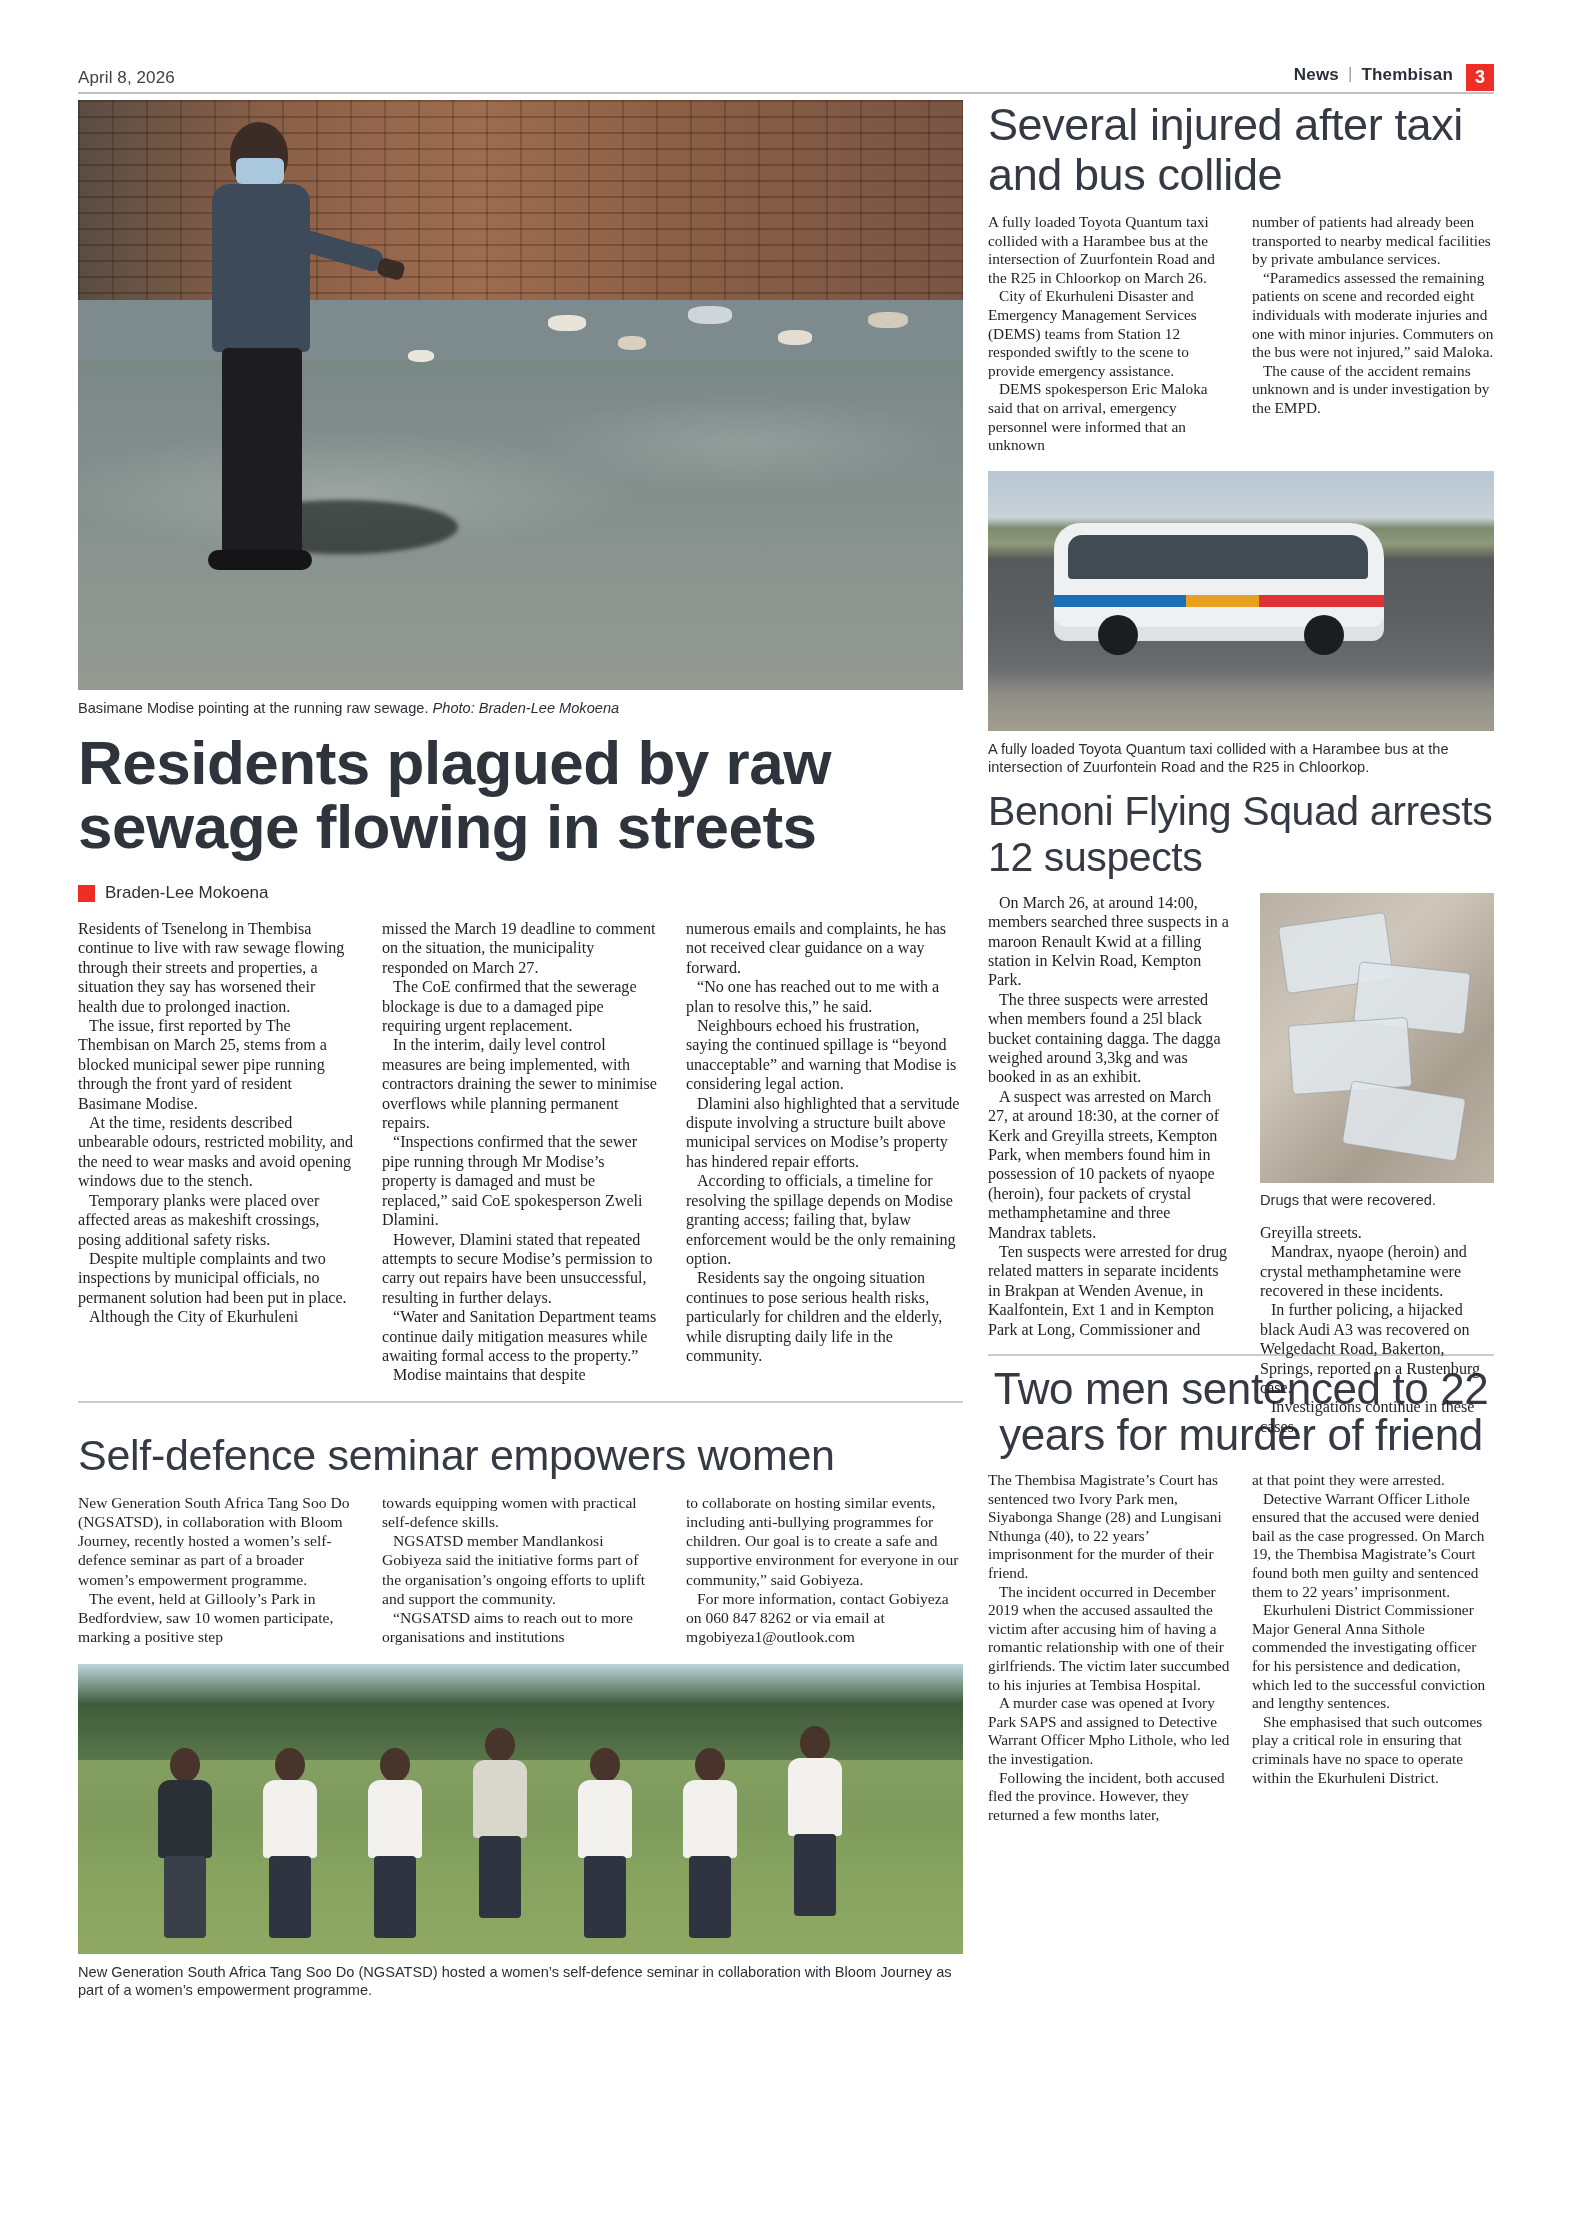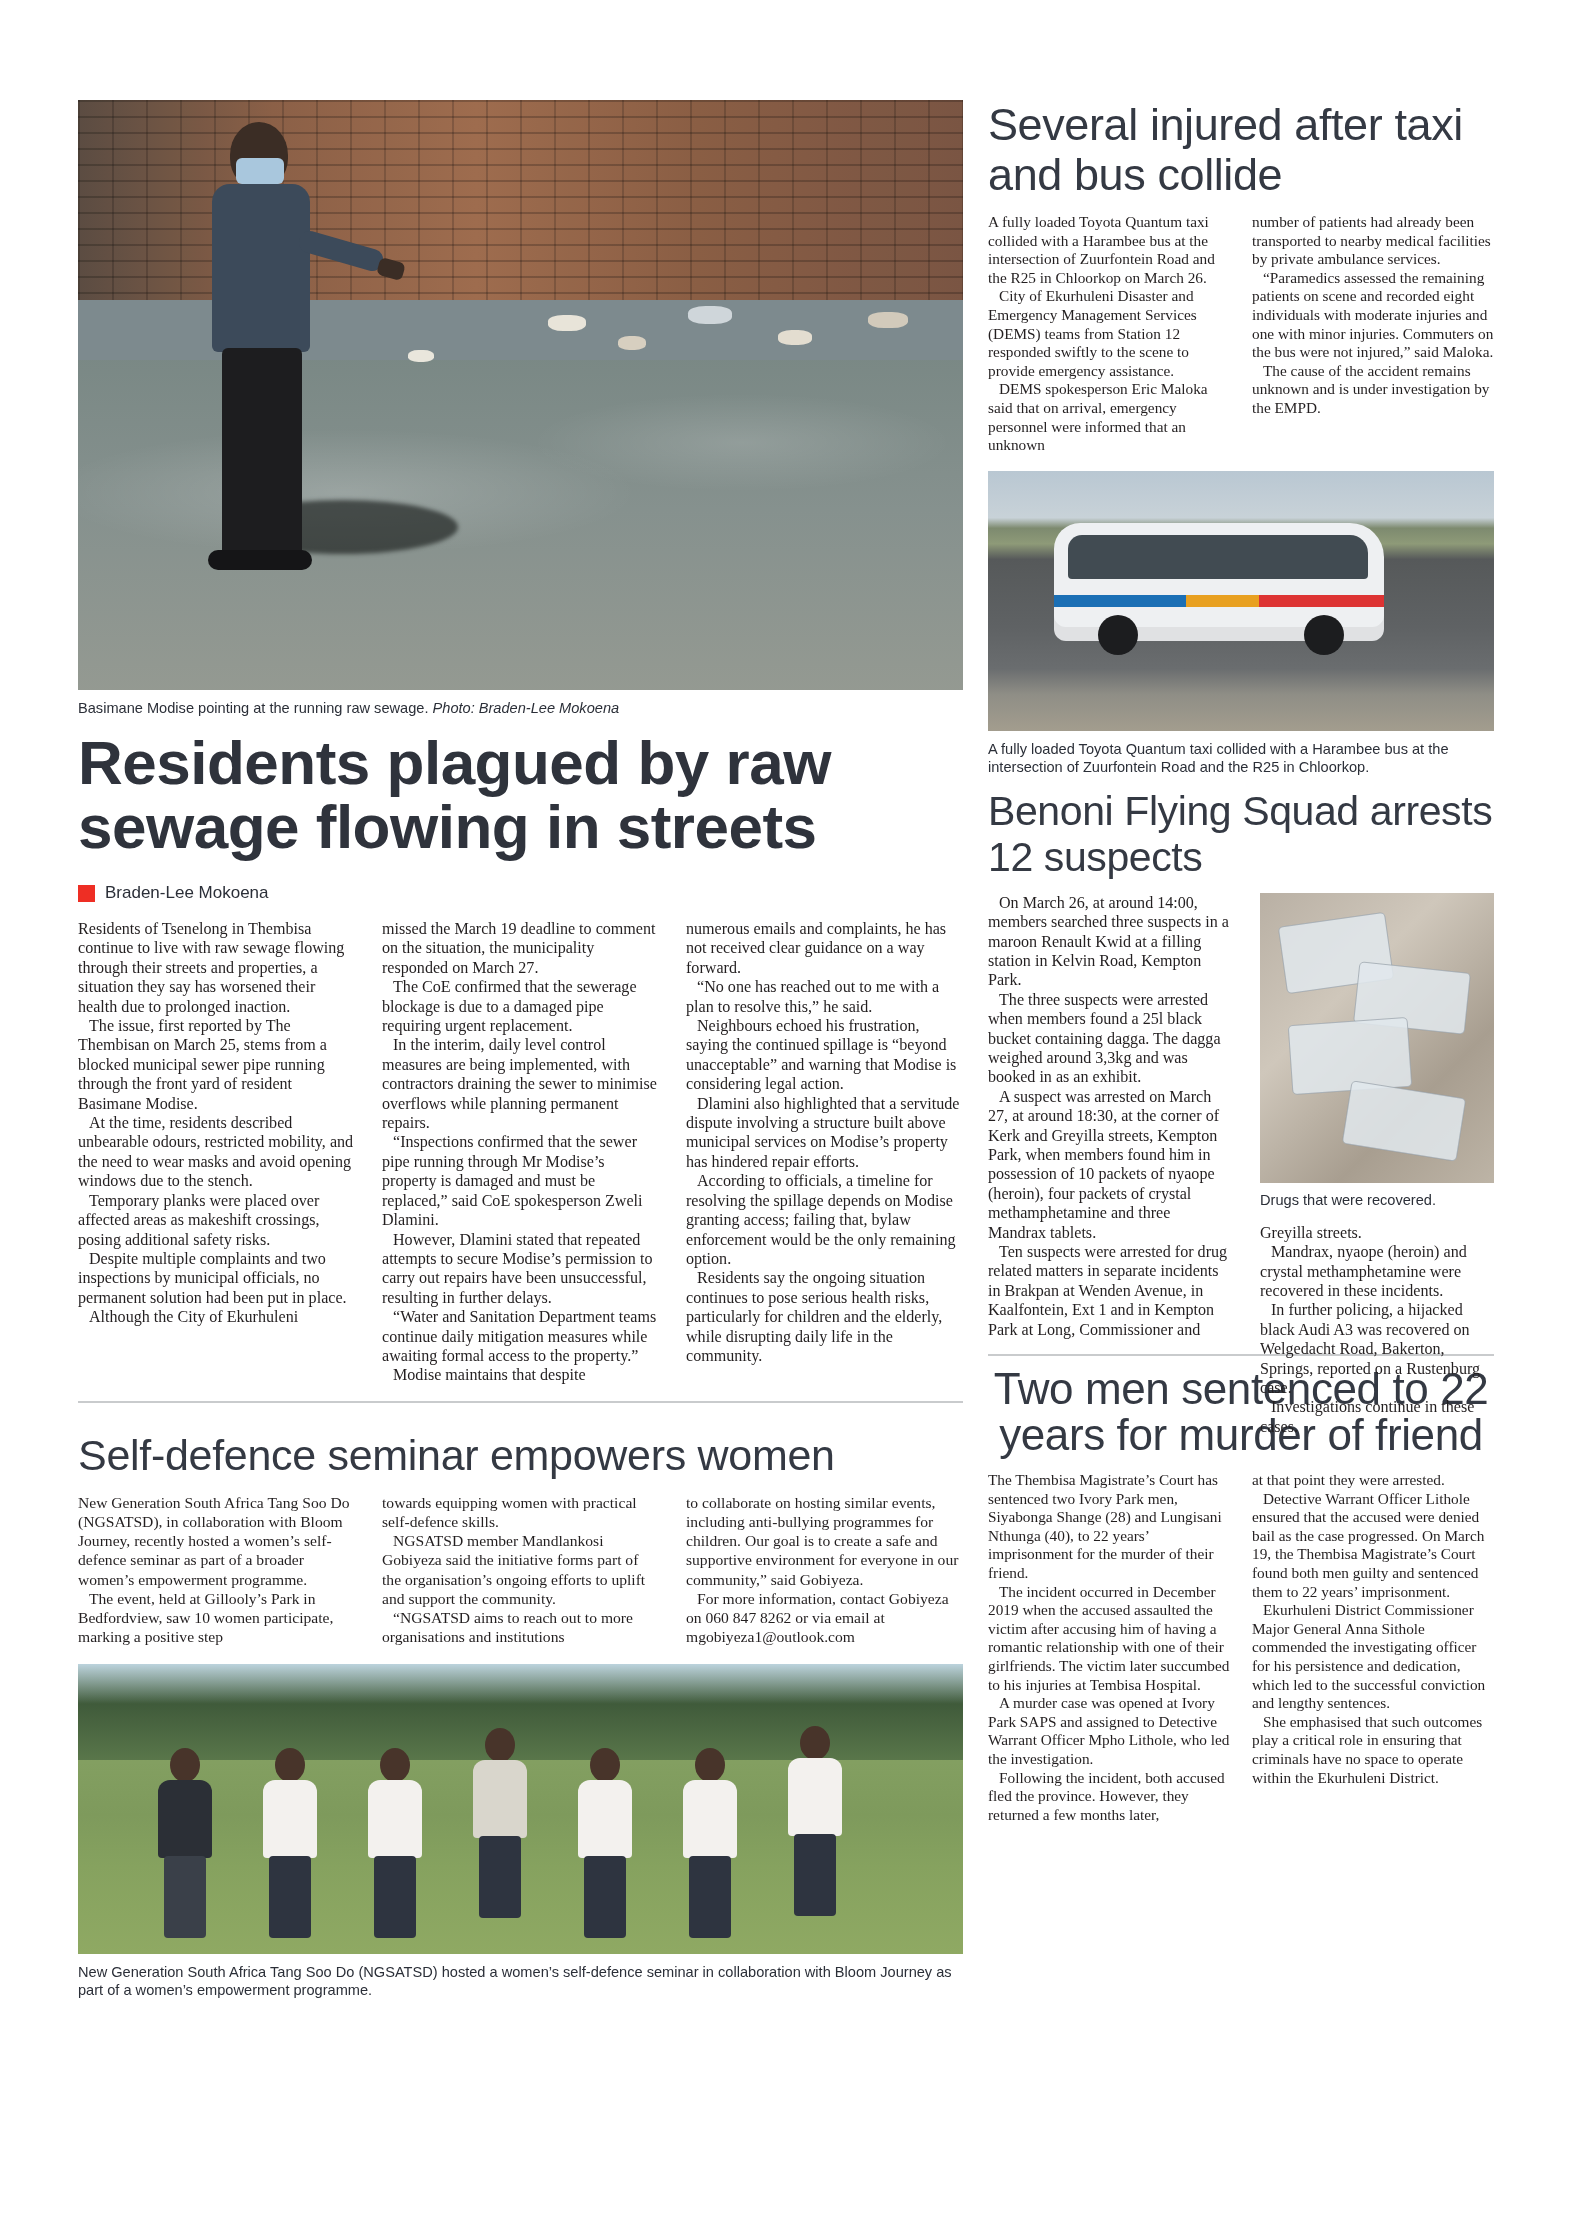--- a/index.html
+++ b/index.html
@@ -302,20 +302,29 @@
 
   .caption-under { margin-top: 9px; }
 
   .divider-thin { border-top: 2px solid #c9cbcd; margin-top: 15px; }
 </style>
 </head>
 <body>
 
 <div class="page">
 
+  <div class="masthead">
+    <div class="masthead-date">April 8, 2026</div>
+    <div class="masthead-right">
+      <span class="masthead-section">News</span>
+      <span class="masthead-sep">|</span>
+      <span class="masthead-title">Thembisan</span>
+      <span class="page-num-badge">3</span>
+    </div>
+  </div>
 
   <div class="left-block">
 
     <div class="photo photo-sewage">
       <div class="ph-shadow"></div>
       <div class="ph-figure">
         <div class="ph-head"></div>
         <div class="ph-mask"></div>
         <div class="ph-torso"></div>
         <div class="ph-arm"></div>

